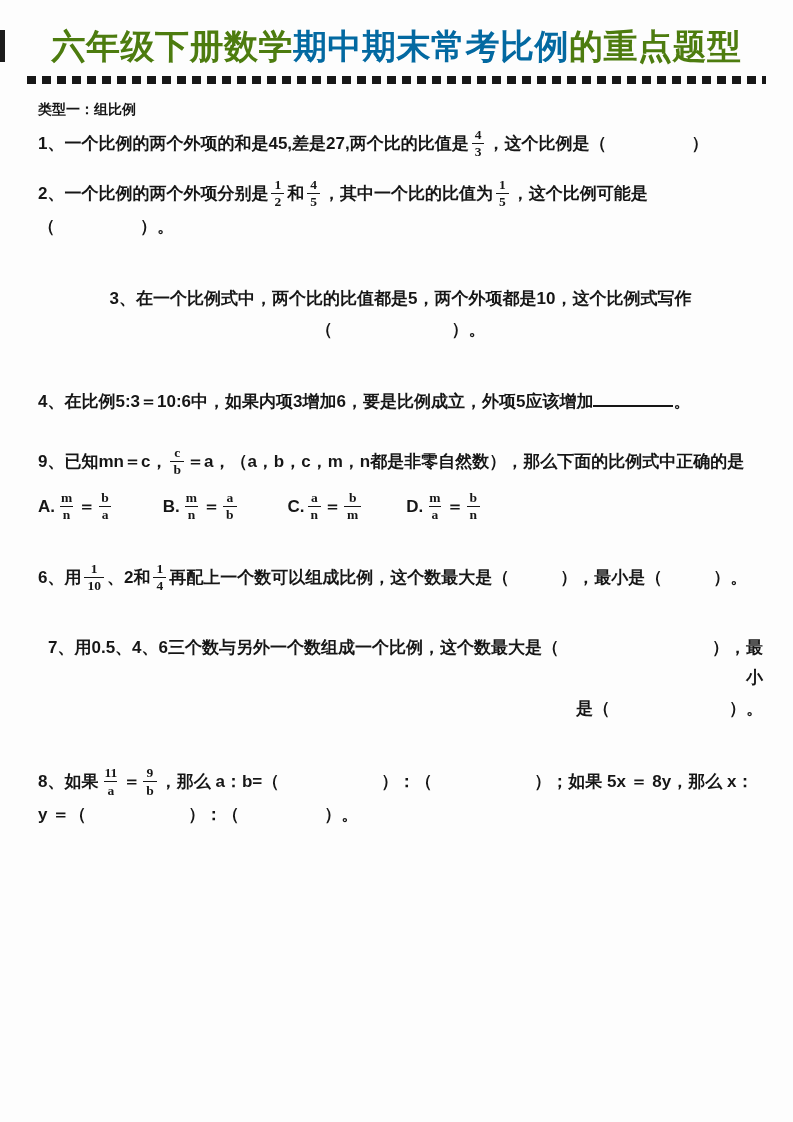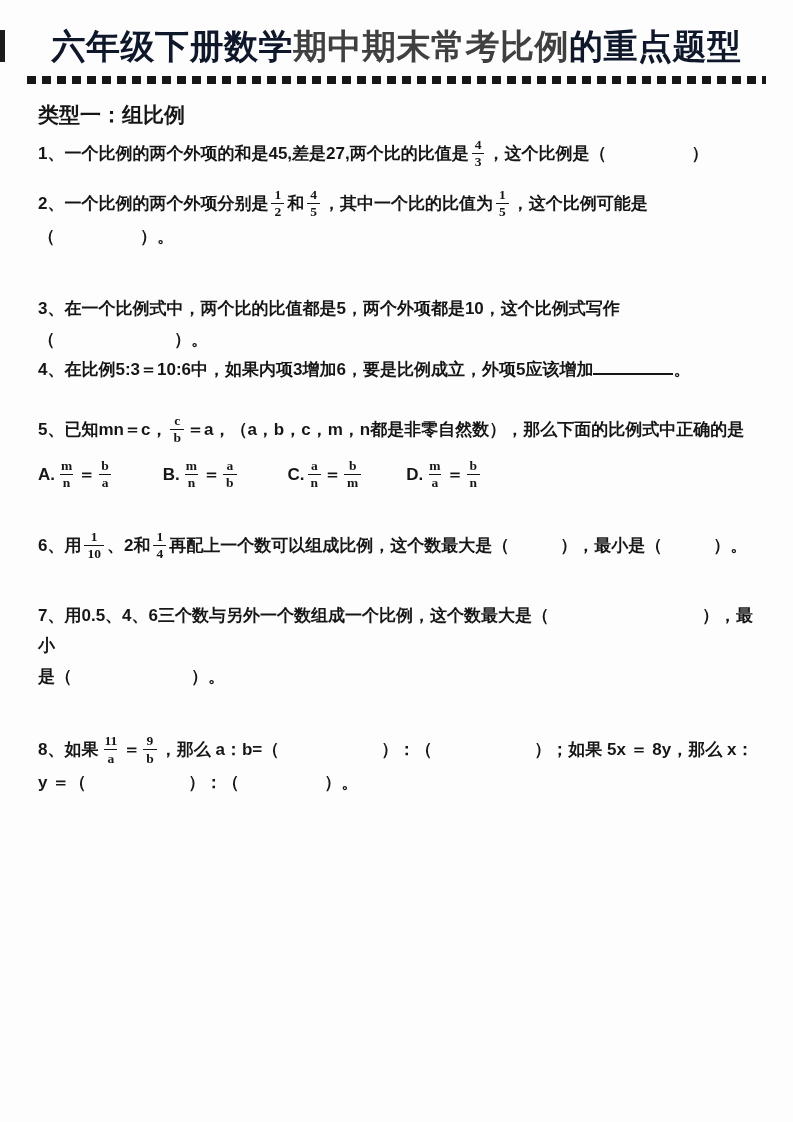--- a/index.html
+++ b/index.html
@@ -14,47 +14,47 @@
   .artifact{position:absolute;left:0;top:30px;width:5px;height:32px;background:#1c1c1c;}
   .title{
     margin:26px 30px 0 30px;
     text-align:center;
     font-size:34px;
     font-weight:900;
     line-height:1.2;
     white-space:nowrap;
     letter-spacing:0.5px;
   }
-  .t-black{color:#0f172a;}
-  .t-red{color:#404040;}
+  .t-black{color:#4d7c0f;}
+  .t-red{color:#0369a1;}
   .rule{
     margin:9px 27px 0 27px;
     height:8px;
     background:repeating-linear-gradient(90deg,#171717 0 9px,transparent 9px 15px);
   }
   .section-heading{
     margin:17px 0 2px 38px;
-    font-size:21px;
+    font-size:14px;
     font-weight:800;
   }
   .questions{
     margin:10px 30px 0 38px;
     font-size:17px;
     font-weight:600;
   }
   .qline{margin:0;line-height:1.75;}
   .question .qline + .qline{margin-top:2px;}
   
   .q1{margin-bottom:19px;}
   .q2{margin-bottom:42px;}
-  .q3{}
+  .q3{margin-bottom:42px;text-align:center;}
   .q4{margin-bottom:30px;}
   .q5{margin-bottom:40px;}
   .q6{margin-bottom:39px;}
-  .q7{margin-bottom:43px;}
+  .q7{margin-bottom:43px;text-align:right;}
   .q8{margin-bottom:100px;}
   .q9{margin-bottom:0;}
   .q5 .qline + .qline{margin-top:14px;}
   .frac{
     display:inline-flex;
     flex-direction:column;
     align-items:center;
     vertical-align:middle;
     line-height:1;
     margin:0 3px;
@@ -105,21 +105,21 @@
       <p class="qline"><span class="txt">（　　　　　）。</span></p>
     </div>
     <div class="question q3">
       <p class="qline"><span class="txt">3、在一个比例式中，两个比的比值都是5，两个外项都是10，这个比例式写作</span></p>
       <p class="qline"><span class="txt">（　　　　　　　）。</span></p>
     </div>
     <div class="question q4">
       <p class="qline"><span class="txt">4、在比例5:3＝10:6中，如果内项3增加6，要是比例成立，外项5应该增加</span><span class="blank" style="width: 80px;"></span><span class="txt">。</span></p>
     </div>
     <div class="question q5">
-      <p class="qline"><span class="txt">5、已知mn＝c，</span><span class="frac">
+      <p class="qline"><span class="txt">9、已知mn＝c，</span><span class="frac">
           <span class="fnum">c</span>
           <span class="fden">b</span>
         </span><span class="txt">＝a，（a，b，c，m，n都是非零自然数），那么下面的比例式中正确的是</span></p>
       <p class="qline"><span class="txt">A.</span><span class="frac">
           <span class="fnum">m</span>
           <span class="fden">n</span>
         </span><span class="txt">＝</span><span class="frac">
           <span class="fnum">b</span>
           <span class="fden">a</span>
         </span><span class="gap" style="width: 48px;"></span><span class="txt">B.</span><span class="frac">

